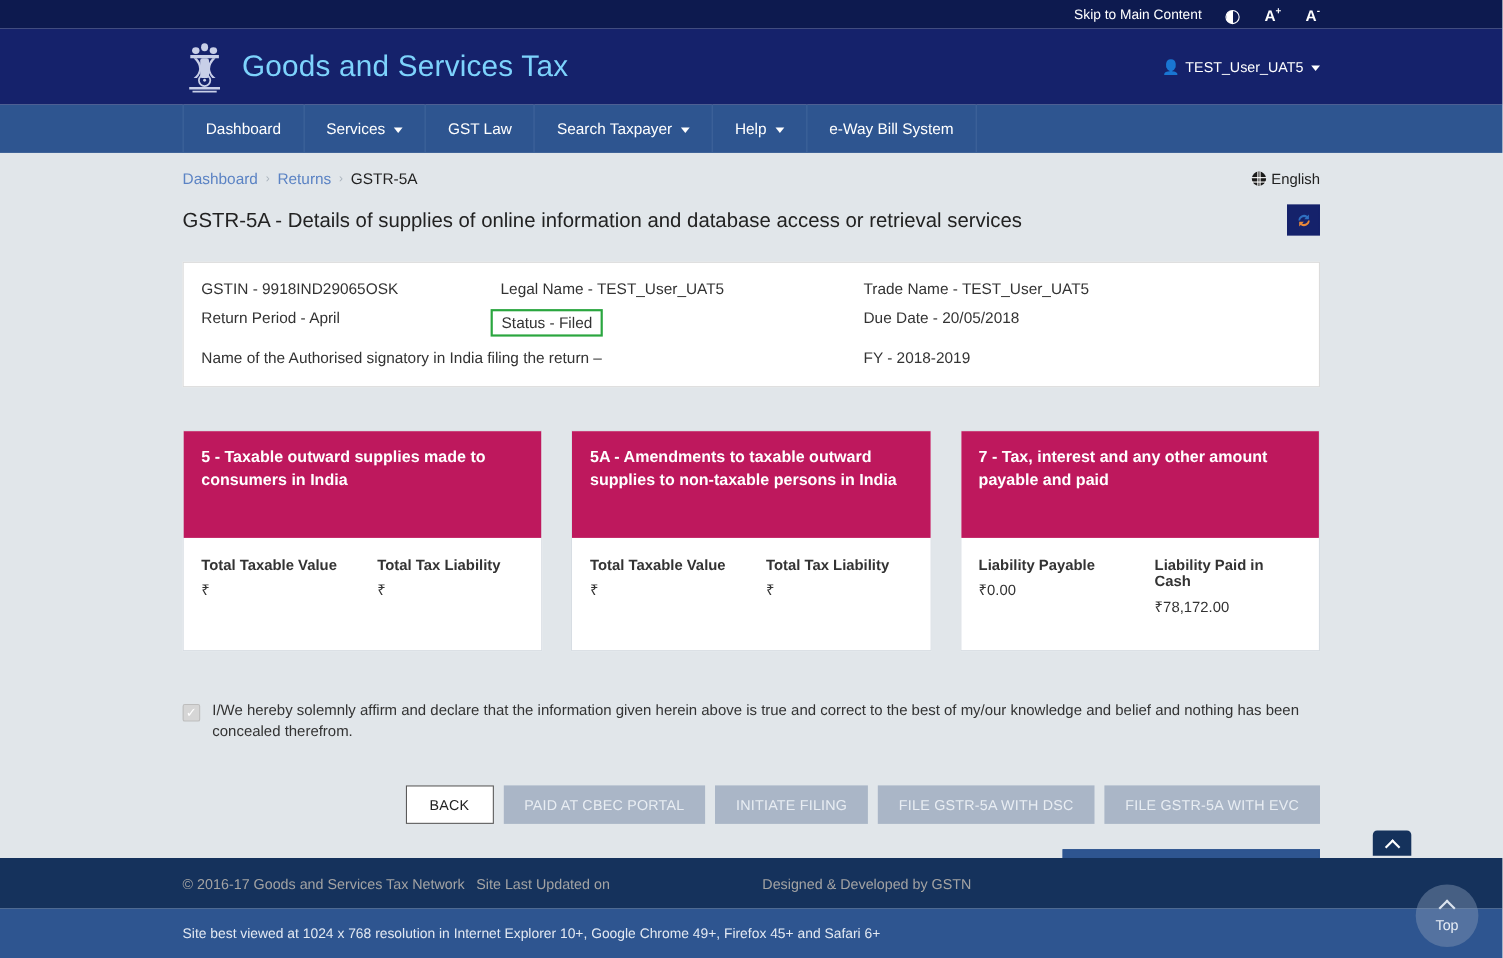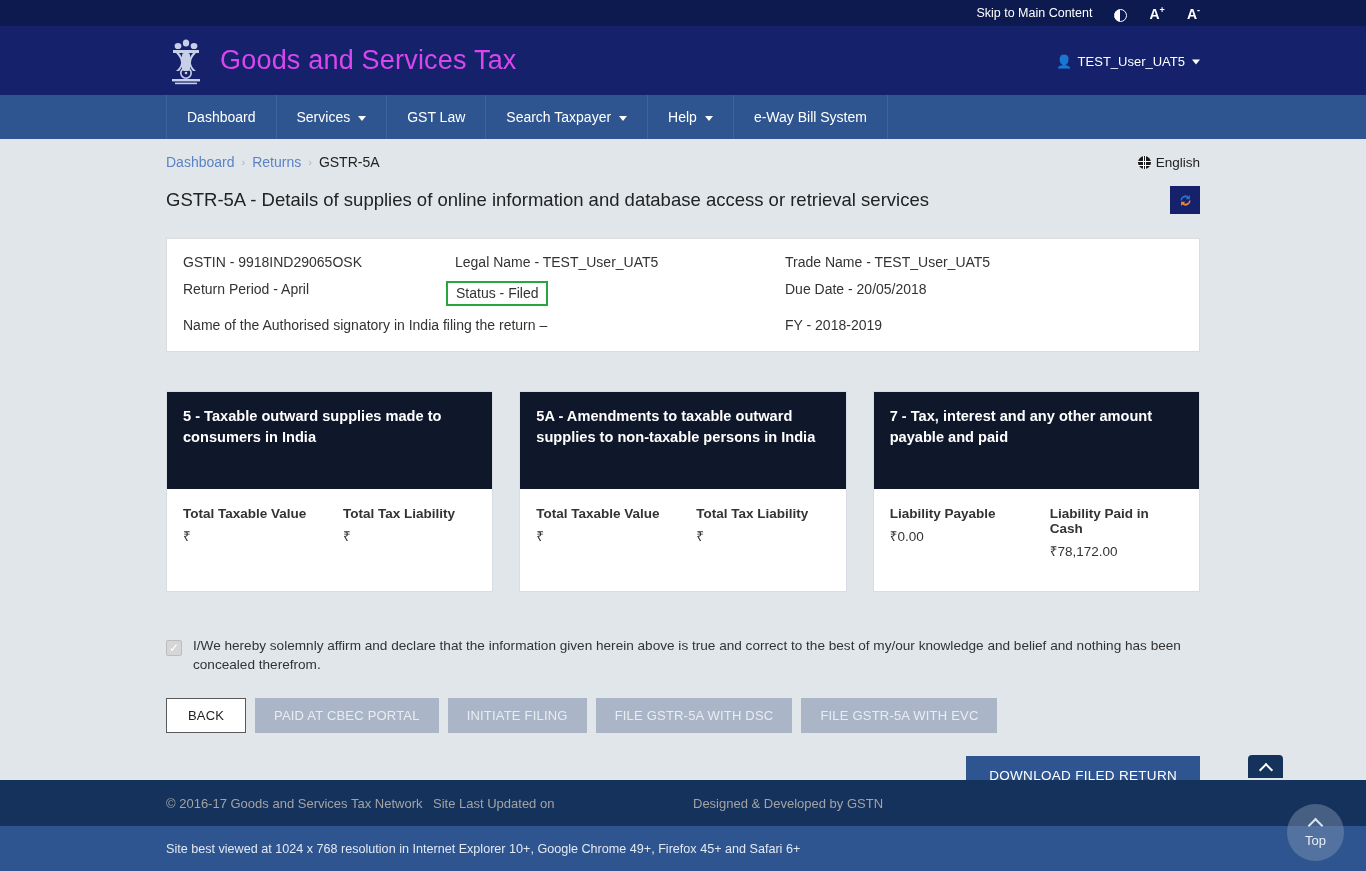--- a/index.html
+++ b/index.html
@@ -32,21 +32,21 @@
   .brand-header{
     height:69px; background:#15226b; display:flex; align-items:center;
     padding-left:166px; padding-right:166px; position:relative;
   }
   .emblem{
     width:40px;height:55px; margin-right:14px; position:relative;
     display:flex; align-items:center; justify-content:center;
   }
   .emblem svg{ display:block; }
   .brand-title{
-    color:#d946ef; font-size:27px; font-weight:400; letter-spacing:.2px;
+    color:#7dd3fc; font-size:27px; font-weight:400; letter-spacing:.2px;
     white-space:nowrap;
   }
   .user-menu{
     position:absolute; right:166px; top:50%; transform:translateY(-50%);
     color:#fff; font-size:13px; display:flex; align-items:center; gap:5px;
     cursor:pointer; white-space:nowrap;
   }
   .user-icon{ font-size:13px; }
   .caret-down{
     display:inline-block; width:0;height:0;
@@ -124,21 +124,21 @@
     margin-left:-9px;
   }
 
   
   .tiles{ display:flex; gap:26px; margin-top:39px; }
   .tile{
     flex:1; background:#fff; border:1px solid #d7dde3;
     display:flex; flex-direction:column; min-height:201px;
   }
   .tile-head{
-    background:#0f172a; color:#fff; padding:14px 16px 15px 16px;
+    background:#be185d; color:#fff; padding:14px 16px 15px 16px;
     font-size:14.6px; font-weight:bold; line-height:1.42; min-height:97px;
   }
   .tile-body{ padding:17px 16px 16px 16px; display:flex; }
   .tile-col{ flex:1; }
   .tile-col.wide{ flex:0 0 160px; }
   .tile-label{ font-size:13.5px; color:#333; margin-bottom:6px;font-weight:bold; }
   .tile-value{ font-size:13.5px; color:#333; }
 
   
   .declaration{
@@ -147,21 +147,21 @@
   .chk{
     width:16px;height:16px; background:#d6d6d6; border:1px solid #bdbdbd;
     display:flex;align-items:center;justify-content:center;
     color:#fff; font-size:12px; line-height:1; flex:0 0 auto; margin-top:3px;
     border-radius:2px;
   }
   .decl-text{ font-size:13.6px; color:#333; line-height:1.38; max-width:990px; }
 
   
   .btn-row{
-    display:flex; gap:9px; justify-content:flex-start; margin-top:23px;
+    display:flex; gap:9px; justify-content:flex-end; margin-top:39px;
   }
   .btn{
     font-size:13px; letter-spacing:.2px; padding:9px 18px;
     text-align:center; cursor:pointer; border:1px solid transparent;
     white-space:nowrap;
   }
   .btn-back{ background:#fff; border:1px solid #5a5a5a; color:#222; min-width:80px; }
   .btn-disabled{ background:#aab6c7; color:#e8edf3; cursor:not-allowed; }
 
   .btn-row-2{ display:flex; justify-content:flex-end; margin-top:23px; }

